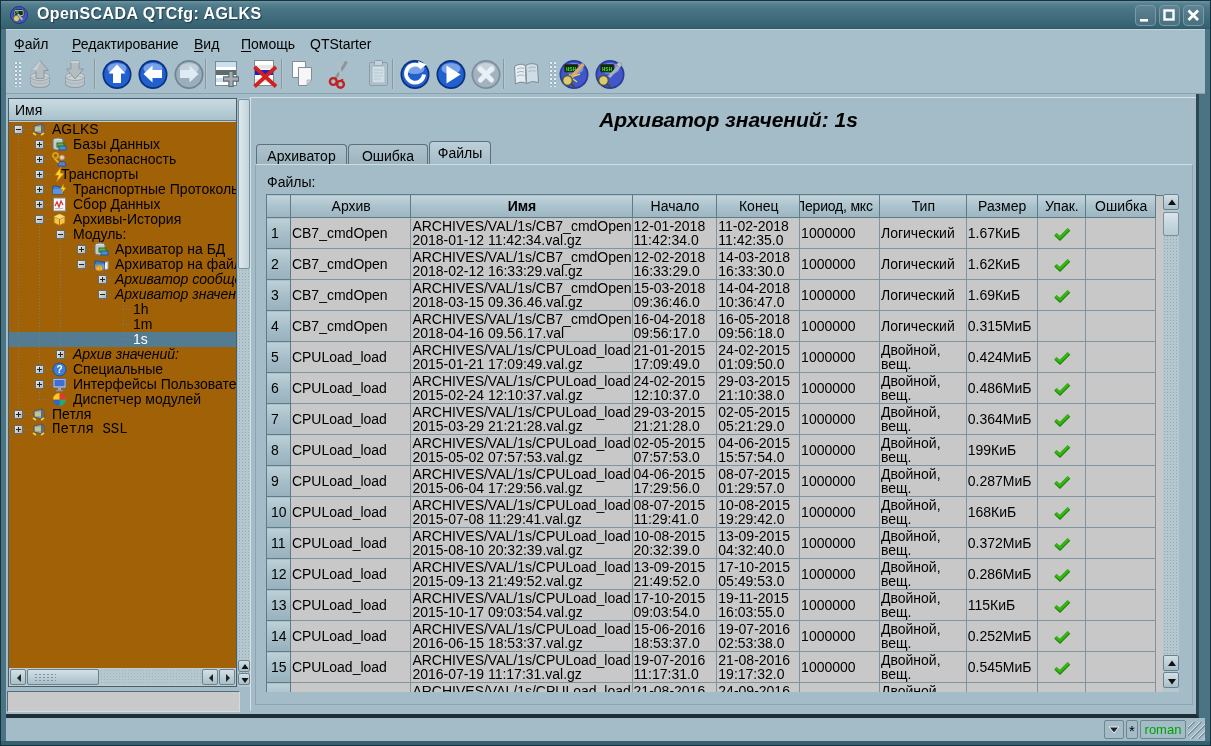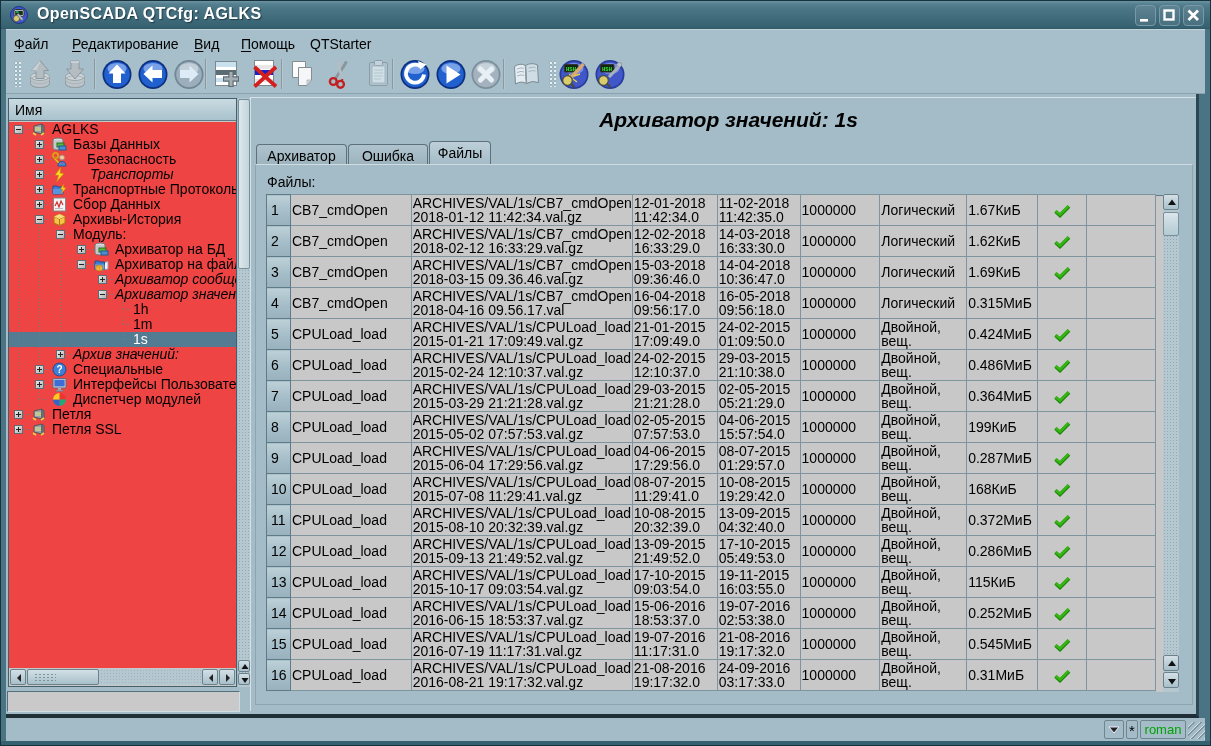--- a/index.html
+++ b/index.html
@@ -20,21 +20,21 @@
 
 #toolbar{left:6px;top:56px;width:1199px;height:38px;background:#a6bfca;border-bottom:1px solid #8aa2ad}
 .tbico{top:2px;width:32px;height:32px}
 .tbsep{top:3px;width:2px;height:30px;background:linear-gradient(to right,#72828a,#cfdde3)}
 .thandle{top:5px;width:7px;height:26px;background-image:radial-gradient(#e7eef1 35%,#7e96a1 45%,transparent 60%);background-size:4px 4px;background-position:0 0}
 
 #central{left:6px;top:94px;width:1193px;height:624px;background:#a3bcc8;border-right:3px solid #2c4752;border-bottom:4px solid #202e35}
 
 #treeframe{left:8px;top:98px;width:229px;height:589px;border:1px solid #44606c;background:#c8c8c8}
 #treehdr{left:9px;top:99px;width:227px;height:22px;background:linear-gradient(to bottom,#cadbe2,#a9c2cc);border-bottom:1px solid #5e7b88;padding:3px 0 0 6px}
-#treebody{left:9px;top:122px;width:227px;height:546px;background:#ef4444;overflow:hidden}
+#treebody{left:9px;top:122px;width:227px;height:546px;background:#a16207;overflow:hidden}
 .trow{position:absolute;left:0;height:15px;width:227px}
 .trow .txt{position:absolute;top:0px;line-height:15px;white-space:nowrap}
 .exp{position:absolute;top:3px;width:9px;height:9px;background:linear-gradient(135deg,#e8e8e8,#b4b4b4);border:1px solid #5a6e78}
 .exp i{position:absolute;left:1px;top:3px;width:5px;height:1px;background:#222}
 .exp.plus b{position:absolute;left:3px;top:1px;width:1px;height:5px;background:#222}
 .ticon{position:absolute;top:0;width:15px;height:15px}
 .vline{position:absolute;width:1px;background-image:repeating-linear-gradient(to bottom,#6d7e87 0 1px,transparent 1px 3px)}
 .hdot{position:absolute;height:1px;background-image:repeating-linear-gradient(to right,#6d7e87 0 1px,transparent 1px 3px)}
 
 #tvsb{left:238px;top:98px;width:12px;height:589px;background:#b5c7cf}
@@ -295,21 +295,21 @@
       <div class="vline" style="left:9px;top:0;height:15px"></div>
       <div class="vline" style="left:30px;top:0;height:3px"></div>
       <div class="hdot" style="left:35px;top:7px;width:8px"></div>
       <div class="exp plus" style="left:26px">
         <i></i>
         <b></b>
       </div>
       <div class="ticon" style="left:43px"><svg width="15" height="15" viewBox="0 0 15 15">
           <path d="M9 0 L3 8 L6.4 8.6 L4.5 15 L12 6.5 L8.2 6 Z" fill="#ffd824" stroke="#c87a10" stroke-width=".8"></path>
         </svg></div>
-      <div class="txt" style="left:81px;font-style:italic;">Транспорты</div>
+      <div class="txt" style="left:52px;">Транспорты</div>
     </div>
     <div class="trow" style="top:60px">
       <div class="vline" style="left:9px;top:0;height:15px"></div>
       <div class="vline" style="left:30px;top:0;height:3px"></div>
       <div class="hdot" style="left:35px;top:7px;width:8px"></div>
       <div class="exp plus" style="left:26px">
         <i></i>
         <b></b>
       </div>
       <div class="ticon" style="left:43px"><svg width="15" height="15" viewBox="0 0 15 15">
@@ -521,21 +521,21 @@
       <div class="exp plus" style="left:5px">
         <i></i>
         <b></b>
       </div>
       <div class="ticon" style="left:22px"><svg width="15" height="15" viewBox="0 0 15 15">
           <path d="M3 4 L11 2 L11 12 L3 10 Z" fill="#9aa3ab" stroke="#555"></path>
           <path d="M11 2 L13 4 L13 11 L11 12 Z" fill="#7d868e" stroke="#555"></path>
           <path d="M2 11 L5 13 M13 11 L10 13" stroke="#e8d24a" stroke-width="1.6"></path>
           <rect x="4" y="5" width="6" height="4" fill="#c9cf8e" opacity=".8"></rect>
         </svg></div>
-      <div class="txt" style="left:43px;">Петля SSL</div>
+      <div class="txt" style="left:43px;font-family:Liberation Mono, monospace;">Петля SSL</div>
     </div>
   </div>
 <div class="abs" id="tvsb">
     <div class="groove"></div>
     <div class="thumb"></div>
     <div class="sbtn" style="left:0;top:562px;width:12px;height:12px">
       <svg width="12" height="12">
         <path d="M6 3 L9.5 8 L2.5 8 Z" fill="#111"></path>
       </svg>
     </div>
@@ -584,20 +584,32 @@
         <col style="width:85px">
         <col style="width:83px">
         <col style="width:80px">
         <col style="width:87px">
         <col style="width:71px">
         <col style="width:49px">
         <col style="width:70px">
 </colgroup>
       <tbody id="tbody">
         <tr>
+          <th></th>
+          <th>Архив</th>
+          <th style="font-weight:bold">Имя</th>
+          <th>Начало</th>
+          <th>Конец</th>
+          <th style="padding:0;text-align:left"><span style="display:inline-block;margin-left:-5px;letter-spacing:-0.2px">Период, мкс</span></th>
+          <th>Тип</th>
+          <th>Размер</th>
+          <th>Упак.</th>
+          <th>Ошибка</th>
+        </tr>
+        <tr>
           <td class="rn">1</td>
           <td>CB7_cmdOpen</td>
           <td>ARCHIVES/VAL/1s/CB7_cmdOpen<br>2018-01-12 11:42:34.val.gz</td>
           <td>12-01-2018<br>11:42:34.0</td>
           <td>11-02-2018<br>11:42:35.0</td>
           <td>1000000</td>
           <td>Логический</td>
           <td>1.67КиБ</td>
           <td class="c"><svg width="20" height="14" style="vertical-align:middle">
               <path d="M3.5 7.5 L8 11.5 L17 2.5" stroke="#1a8706" stroke-width="3.6" fill="none"></path>

